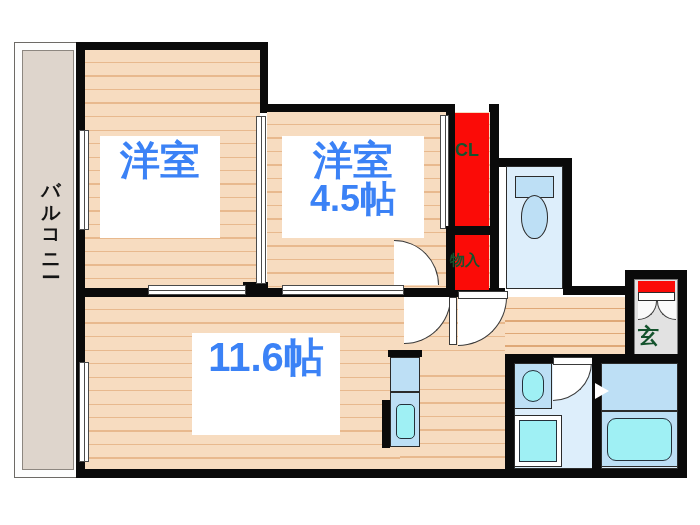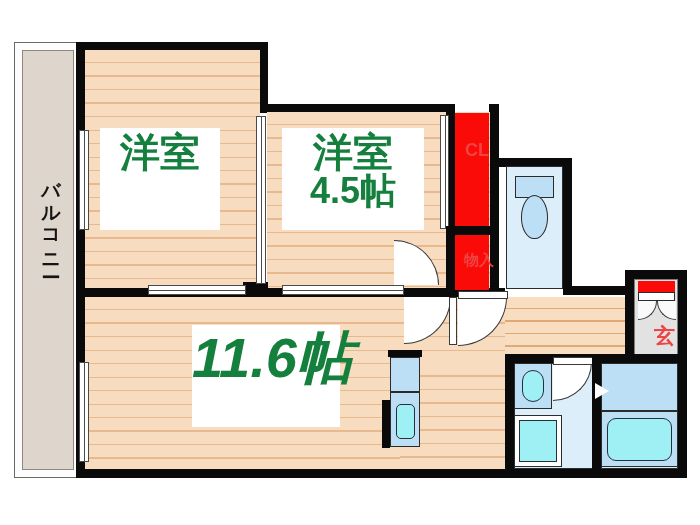--- a/index.html
+++ b/index.html
@@ -40,28 +40,28 @@
   
   .entry-tile{background:#e2e2e2;border:1px solid #7d7d7d;}
 
   
   .fix-pale{background:#ddeefb;border:1.2px solid #2b2b2b;}
   .fix-blue{background:#bddff5;border:1.2px solid #2b2b2b;}
   .fix-cyan{background:#9ff0f4;border:1.6px solid #24303a;}
   .fix-white{background:#ffffff;border:1.2px solid #2b2b2b;}
 
   
-  .lbl{position:absolute;background:#ffffff;color:#15803d;
+  .lbl{position:absolute;background:#ffffff;color:#3b82f6;
        text-align:center;line-height:1.02;white-space:nowrap;
-       font-weight:700;}
+       font-weight:700;margin-top:8px;}
   .lbl-l1{display:block;}
   .lbl-l2{display:block;}
 
-  .lbl-plain{position:absolute;color:#ef4444;font-weight:700;
-             white-space:nowrap;text-align:right;}
+  .lbl-plain{position:absolute;color:#14532d;font-weight:700;
+             white-space:nowrap;text-align:left;}
 
   
   .vtext{position:absolute;writing-mode:vertical-rl;
          text-orientation:upright;letter-spacing:3px;
          color:#141414;font-weight:700;font-size:19px;}
 
   
   .slide-v{position:absolute;background:#ffffff;border:1px solid #4a4a4a;}
   .slide-h{position:absolute;background:#ffffff;border:1px solid #4a4a4a;}
   .slide-v::after{content:"";position:absolute;left:50%;top:0;
@@ -202,16 +202,16 @@
   <div class="lbl" style="left:100px;top:128px;width:120px;height:98px;padding-top:4px;">
     <span class="lbl-l1" style="font-size:40px;">洋室</span>
   </div>
 
   <div class="lbl" style="left:282px;top:128px;width:142px;height:98px;padding-top:4px;">
     <span class="lbl-l1" style="font-size:40px;">洋室</span>
     <span class="lbl-l2" style="font-size:36px;">4.5帖</span>
   </div>
 
   <div class="lbl" style="left:192px;top:325px;width:148px;height:98px;padding-top:4px;">
-    <span class="lbl-l2" style="font-size:56px;font-style:italic;">11.6帖</span>
+    <span class="lbl-l2" style="font-size:40px;">11.6帖</span>
   </div>
 
 </div>
 
 </body></html>

